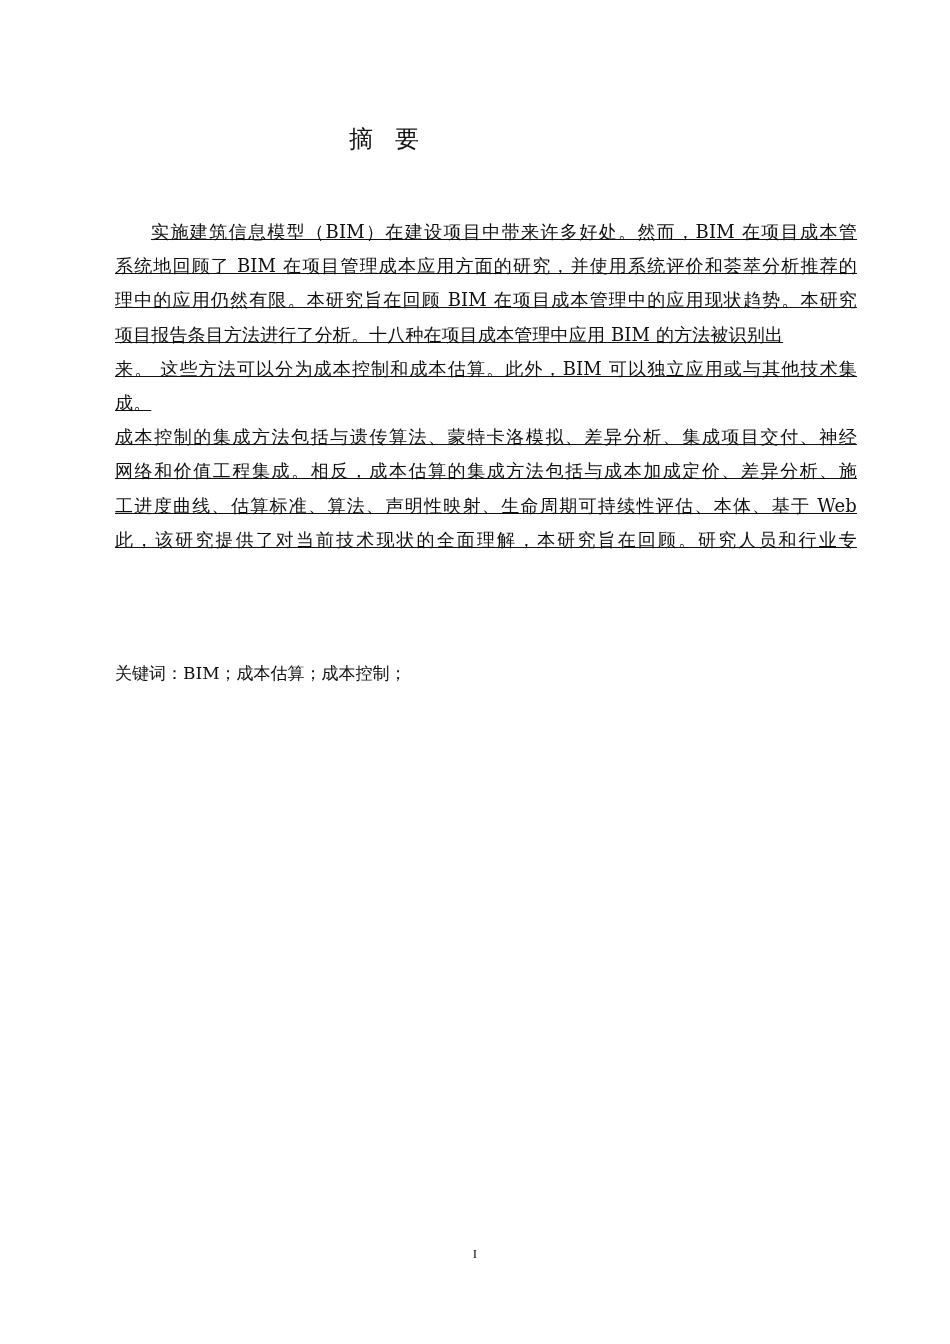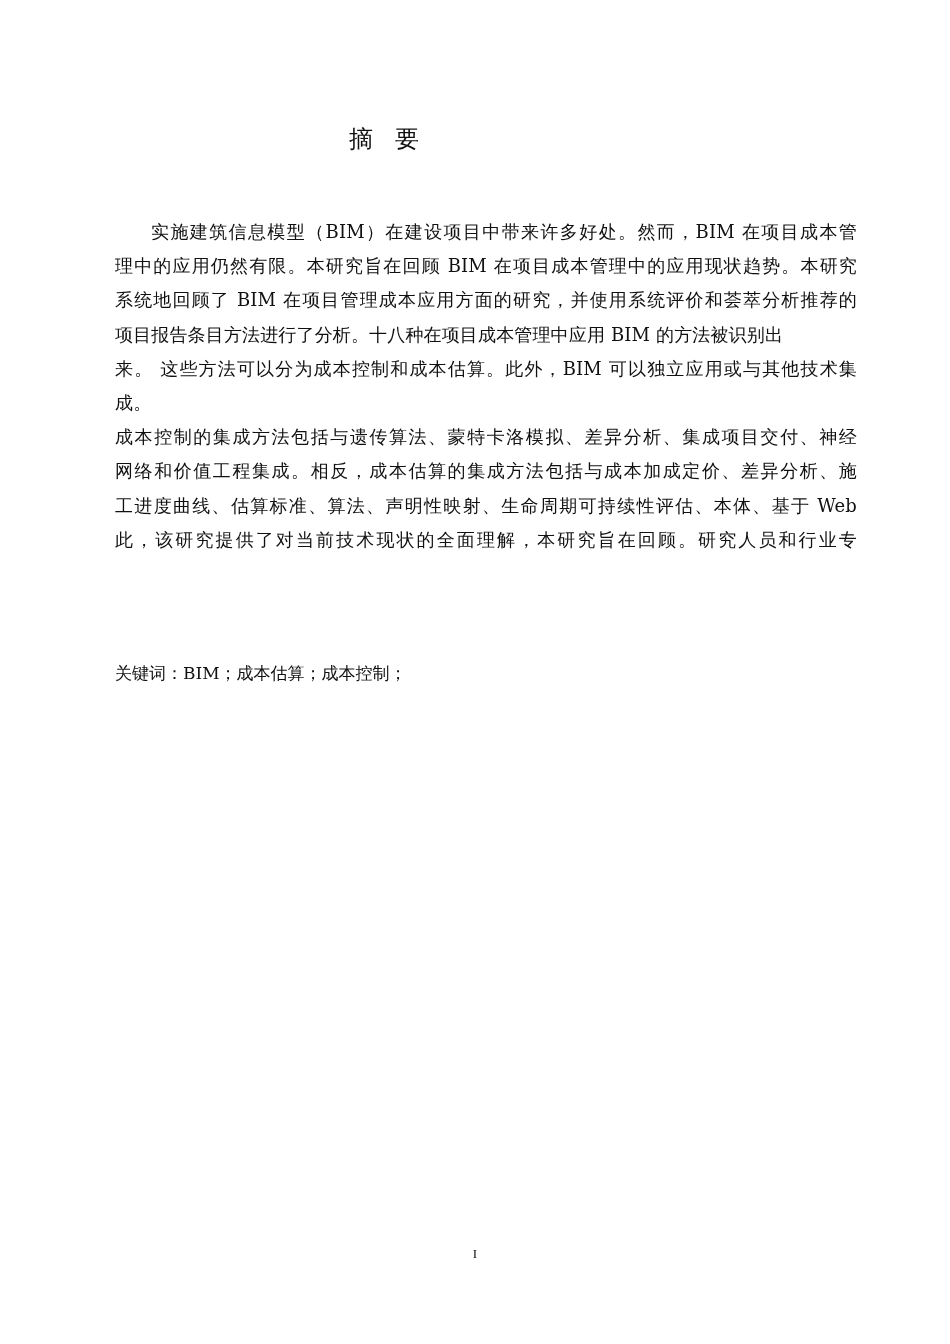--- a/index.html
+++ b/index.html
@@ -32,20 +32,21 @@
       font-size: 24px;
       letter-spacing: 22px;
       text-indent: 22px;
       line-height: 34px;
     }
     .body {
       position: absolute;
       left: 115px;
       top: 215px;
       width: 742px;
+      text-decoration: underline;
     }
     .line {
       height: 34.2px;
       line-height: 34.2px;
       font-size: 18px;
       white-space: nowrap;
       text-align: justify;
       text-align-last: justify;
       letter-spacing: 0.15px;
     }
@@ -78,22 +79,22 @@
   </style>
 </head>
 <body>
 
 <div class="page">
 
   <div class="title">摘要</div>
 
   <div class="body">
     <div class="line indent">实施建筑信息模型（BIM）在建设项目中带来许多好处。然而，BIM 在项目成本管</div>
+    <div class="line">系统地回顾了 BIM 在项目管理成本应用方面的研究，并使用系统评价和荟萃分析推荐的</div>
     <div class="line">理中的应用仍然有限。本研究旨在回顾 BIM 在项目成本管理中的应用现状趋势。本研究</div>
-    <div class="line">系统地回顾了 BIM 在项目管理成本应用方面的研究，并使用系统评价和荟萃分析推荐的</div>
     <div class="line last">项目报告条目方法进行了分析。十八种在项目成本管理中应用 BIM 的方法被识别出</div>
     <div class="line">来。 这些方法可以分为成本控制和成本估算。此外，BIM 可以独立应用或与其他技术集</div>
     <div class="line last">成。</div>
     <div class="line">成本控制的集成方法包括与遗传算法、蒙特卡洛模拟、差异分析、集成项目交付、神经</div>
     <div class="line">网络和价值工程集成。相反，成本估算的集成方法包括与成本加成定价、差异分析、施</div>
     <div class="line">工进度曲线、估算标准、算法、声明性映射、生命周期可持续性评估、本体、基于 Web</div>
     <div class="line">此，该研究提供了对当前技术现状的全面理解，本研究旨在回顾。研究人员和行业专</div>
   </div>
 
   <div class="keywords">

